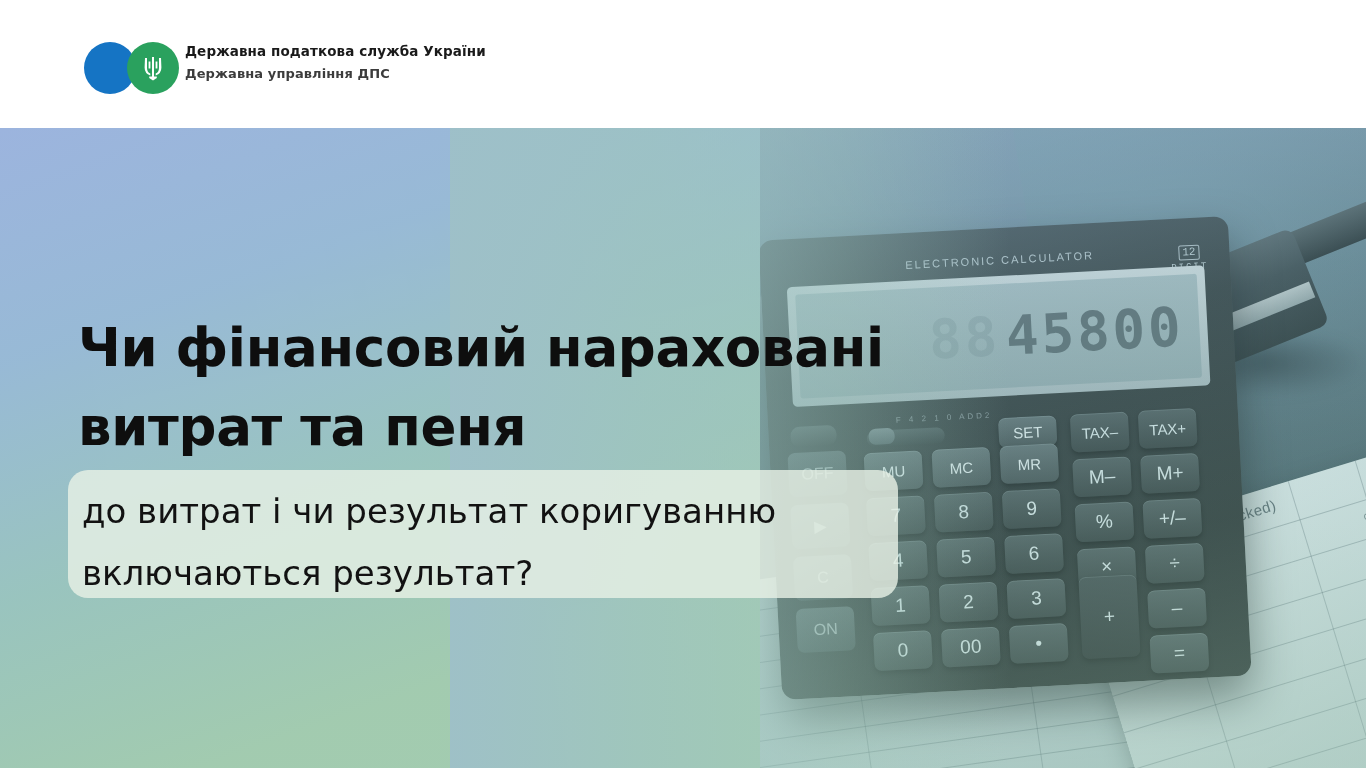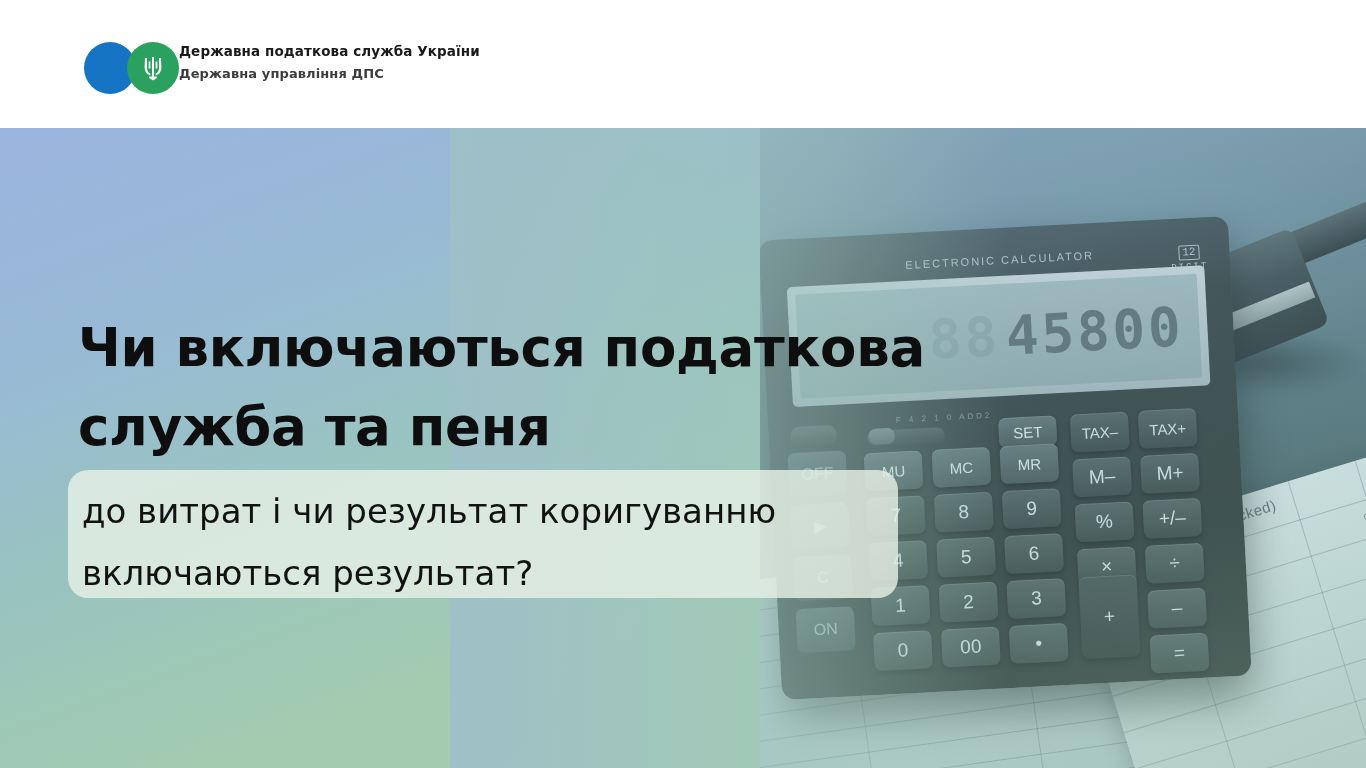--- a/index.html
+++ b/index.html
@@ -18,21 +18,21 @@
   .logo-wrap{
     position:absolute;left:84px;top:42px;
     display:flex;align-items:flex-start;
   }
   .logo-marks{position:relative;width:95px;height:52px;flex:0 0 auto;}
   .circle{position:absolute;top:0;width:52px;height:52px;border-radius:50%;}
   .circle-blue{left:0;background:#1574c4;}
   .circle-green{left:43px;background:#2aa15e;}
   .trident{position:absolute;left:58px;top:13px;width:22px;height:27px;}
 
-  .logo-text{padding-top:1px;}
+  .logo-text{margin-left:6px;padding-top:1px;}
   .org-line1{
     font-size:13.5px;font-weight:bold;color:#1a1a1a;
     letter-spacing:.1px;line-height:17px;white-space:nowrap;
     margin-bottom:5px;
   }
   .org-line2{
     font-size:13px;font-weight:bold;color:#3c3c3c;
     letter-spacing:.1px;line-height:17.5px;white-space:nowrap;
   }
 
@@ -429,22 +429,22 @@
         </div>
     </div>
 
     <div class="wash2"></div>
     <div class="wash-left"></div>
     <div class="wash-left-fade"></div>
   </div>
 
   <div class="content">
     <div class="title">
-      <span class="line">Чи включаються податкова</span>
-      <span class="line">служба та пеня</span>
+      <span class="line">Чи фінансовий нараховані</span>
+      <span class="line">витрат та пеня</span>
     </div>
     <div class="subtitle-box"></div>
     <div class="subtitle">
       <span class="line">до витрат і чи результат коригуванню</span>
       <span class="line">включаються результат?</span>
     </div>
   </div>
 
   <div class="header">
     <div class="logo-wrap">

